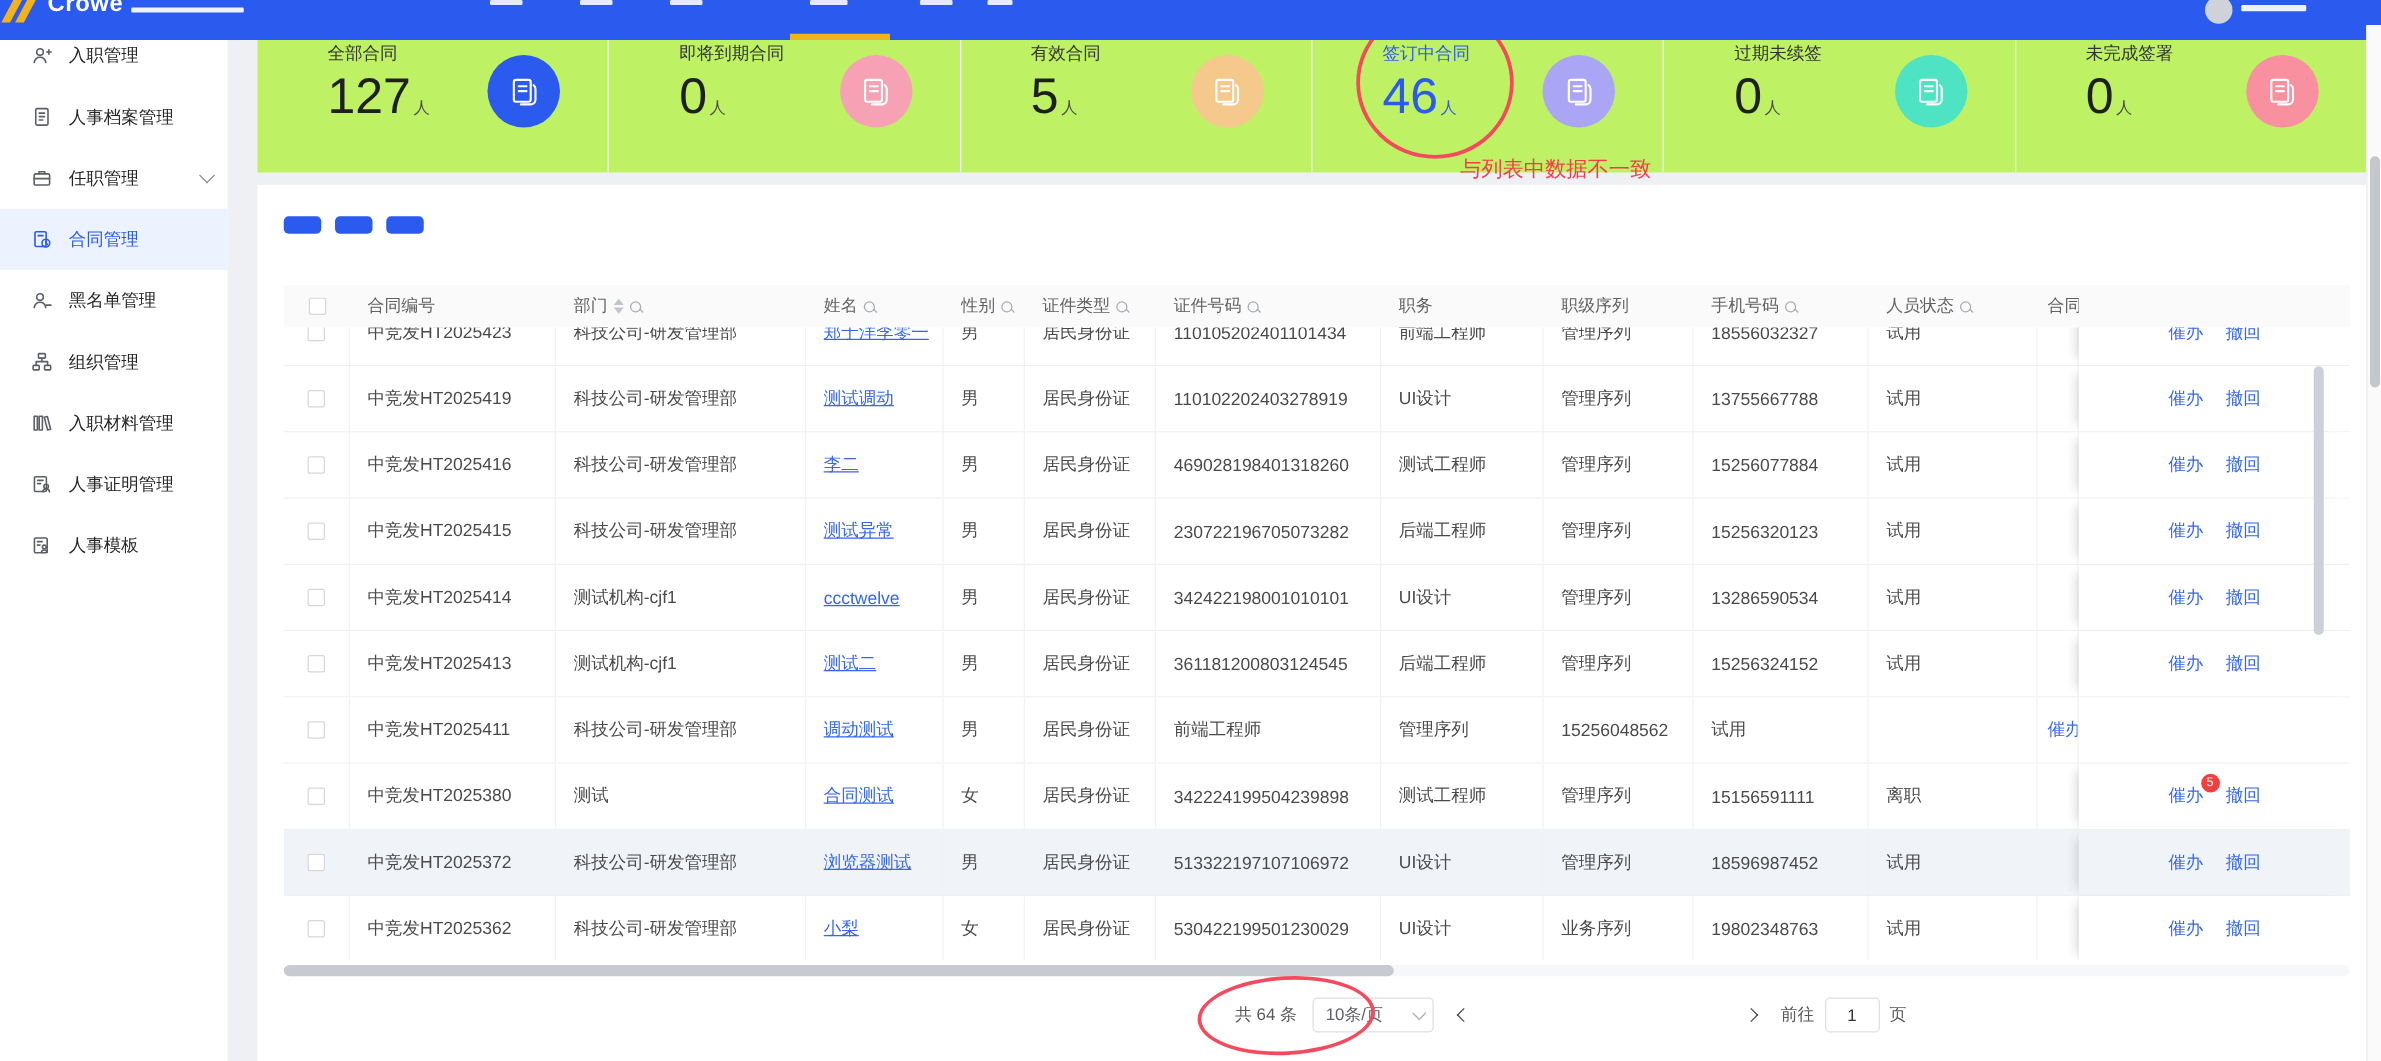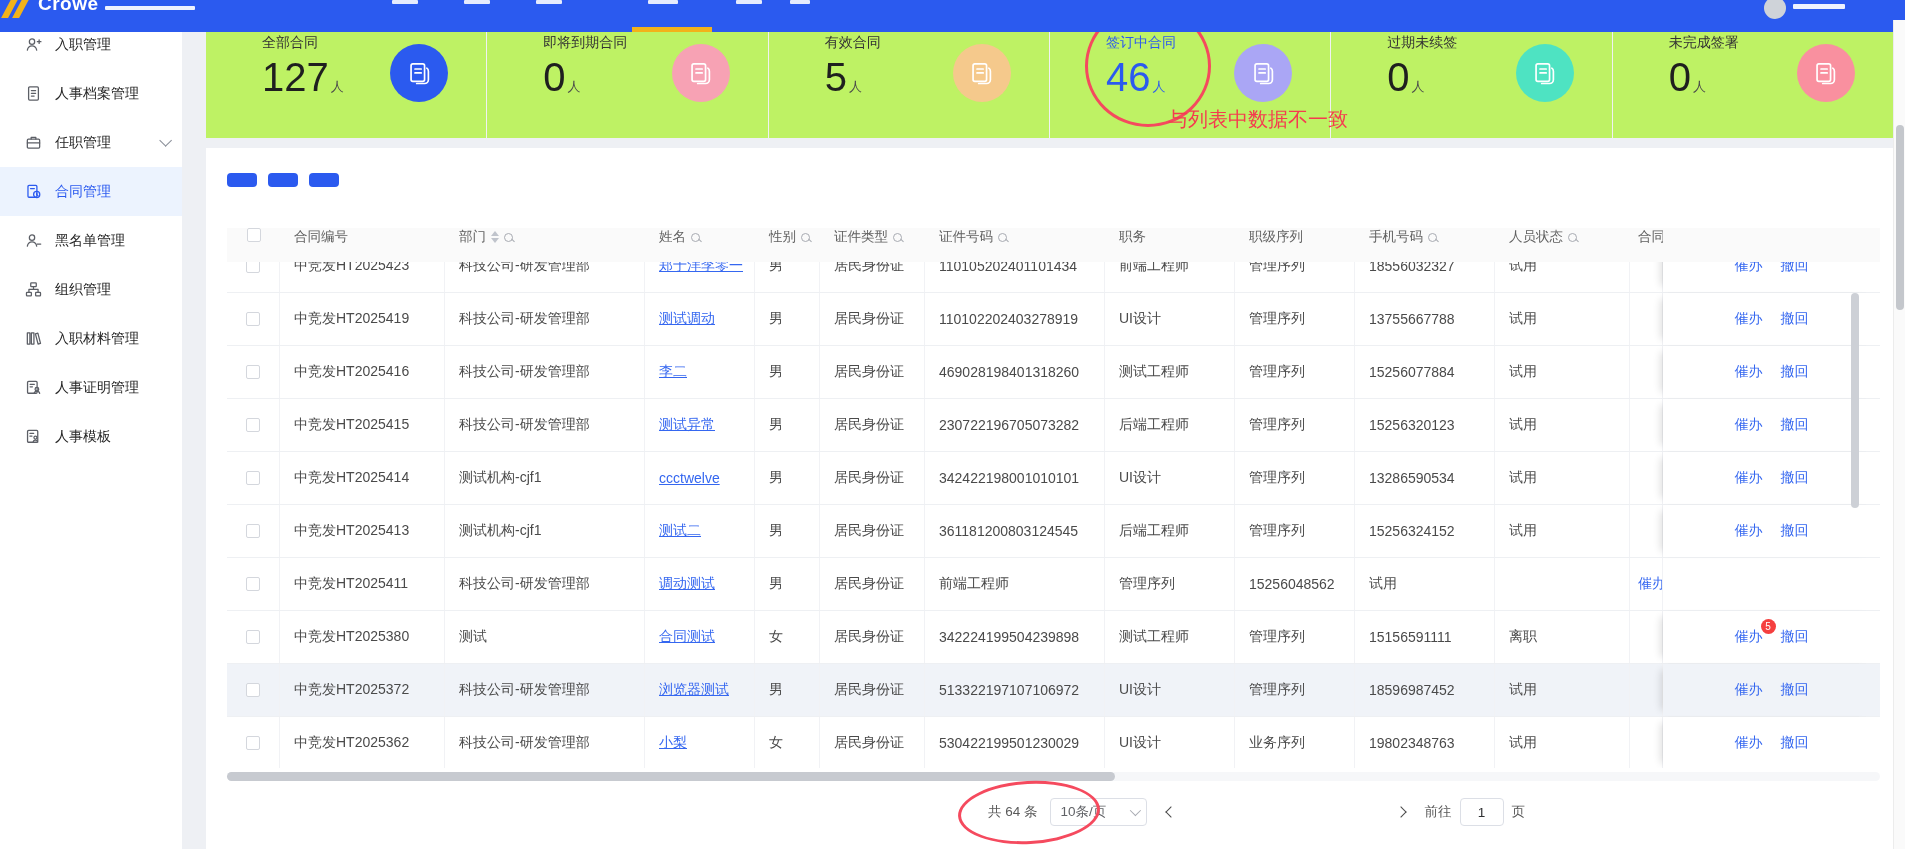--- a/index.html
+++ b/index.html
@@ -30,30 +30,30 @@
   .stat-card{flex:1;position:relative;padding:14px 0 0 56px;cursor:pointer}
   .stat-card + .stat-card{border-left:1px solid #f0f1f3}
   .stat-label{font-size:14px;color:#333}
   .stat-value{font-size:40px;line-height:46px;font-weight:500;color:#1f1f1f;margin-top:2px}
   .stat-unit{font-size:13px;font-weight:400;color:#4a4a4a;margin-left:2px}
   .stat-card.f-accent .stat-label,.stat-card.f-accent .stat-value,.stat-card.f-accent .stat-unit{color:#2b5aef}
   .stat-icon{position:absolute;right:38px;top:24px;width:58px;height:58px;border-radius:50%;display:flex;align-items:center;justify-content:center}
 
   
   .red-ellipse{position:absolute;border:3px solid #f54a5e;border-radius:50%;z-index:25;pointer-events:none}
-  .red-note{position:absolute;left:1168px;top:106px;color:#f53b4f;font-size:20px;z-index:25;white-space:nowrap}
+  .red-note{position:absolute;left:1168px;top:124px;color:#f53b4f;font-size:17px;z-index:25;white-space:nowrap}
 
   
   .panel{position:absolute;left:206px;top:148px;width:1687px;height:701px;background:#fff;z-index:4}
   .toolbar{position:absolute;left:21px;top:25px;display:flex;gap:11px}
   .btn{background:#2b5aef;color:#fff;font-size:14px;border:none;border-radius:4px;padding:7px 15px;cursor:pointer;white-space:nowrap}
 
   
   .table{position:absolute;left:21px;top:80px;width:1653px}
-  .rowgrid{display:flex;align-items:flex-start}
+  .rowgrid{display:flex;align-items:center}
   .rowgrid>*{flex:none;padding-left:14px;white-space:nowrap;overflow:hidden}
   .rowgrid>*:nth-child(1){width:53px;padding-left:0;display:flex;justify-content:center}
   .rowgrid>*:nth-child(2){width:165px}
   .rowgrid>*:nth-child(3){width:200px}
   .rowgrid>*:nth-child(4){width:110px}
   .rowgrid>*:nth-child(5){width:65px}
   .rowgrid>*:nth-child(6){width:105px}
   .rowgrid>*:nth-child(7){width:180px}
   .rowgrid>*:nth-child(8){width:130px}
   .rowgrid>*:nth-child(9){width:120px}

